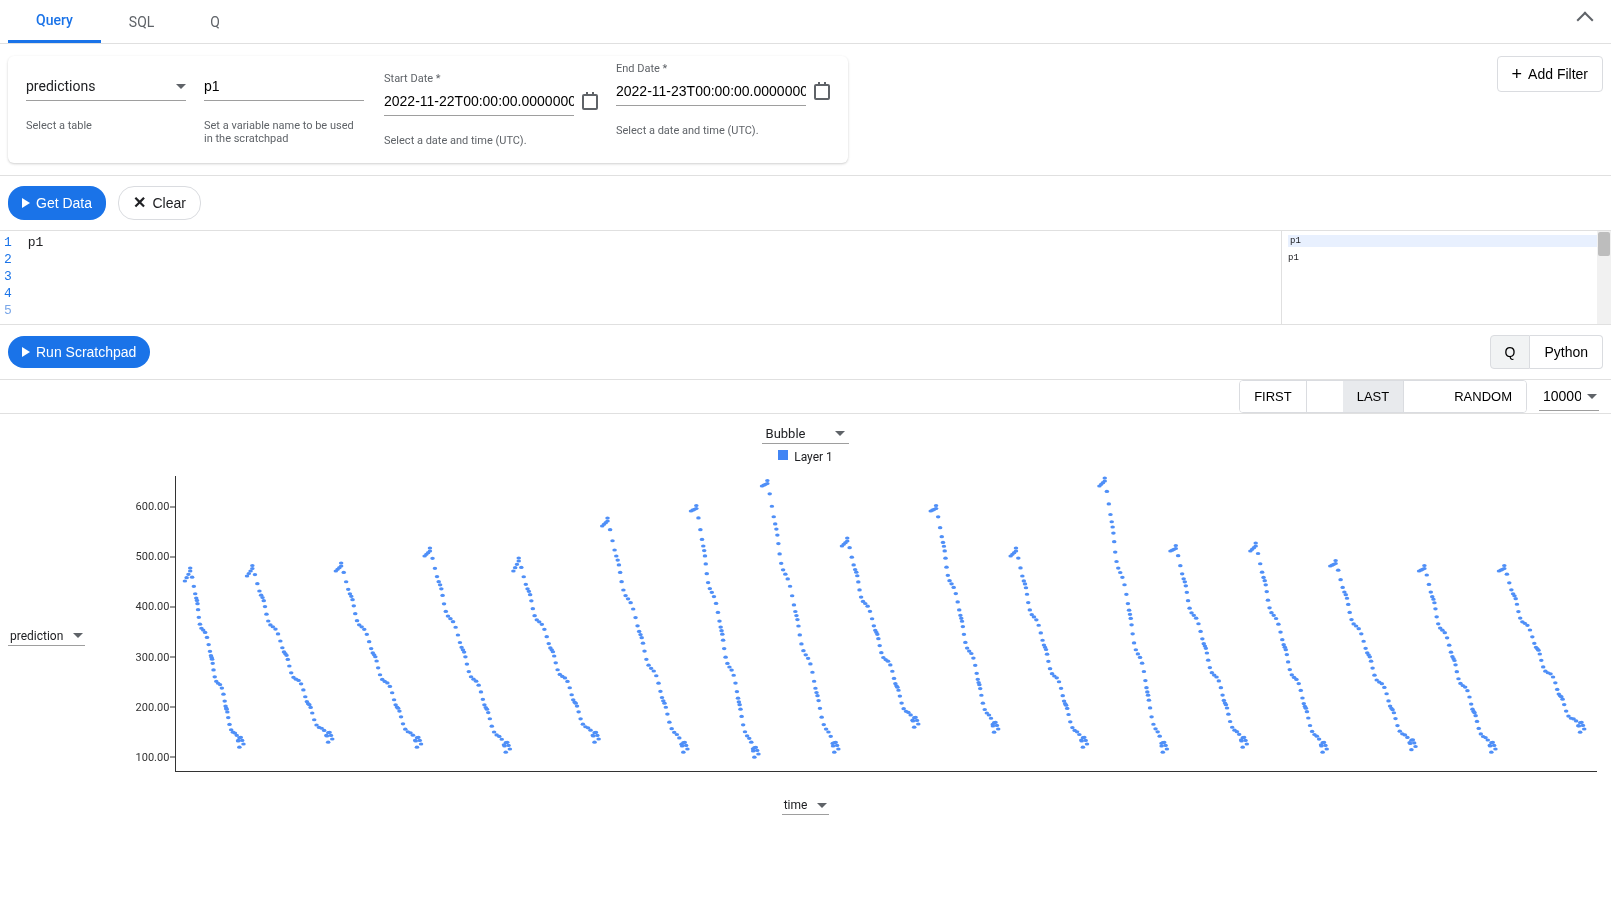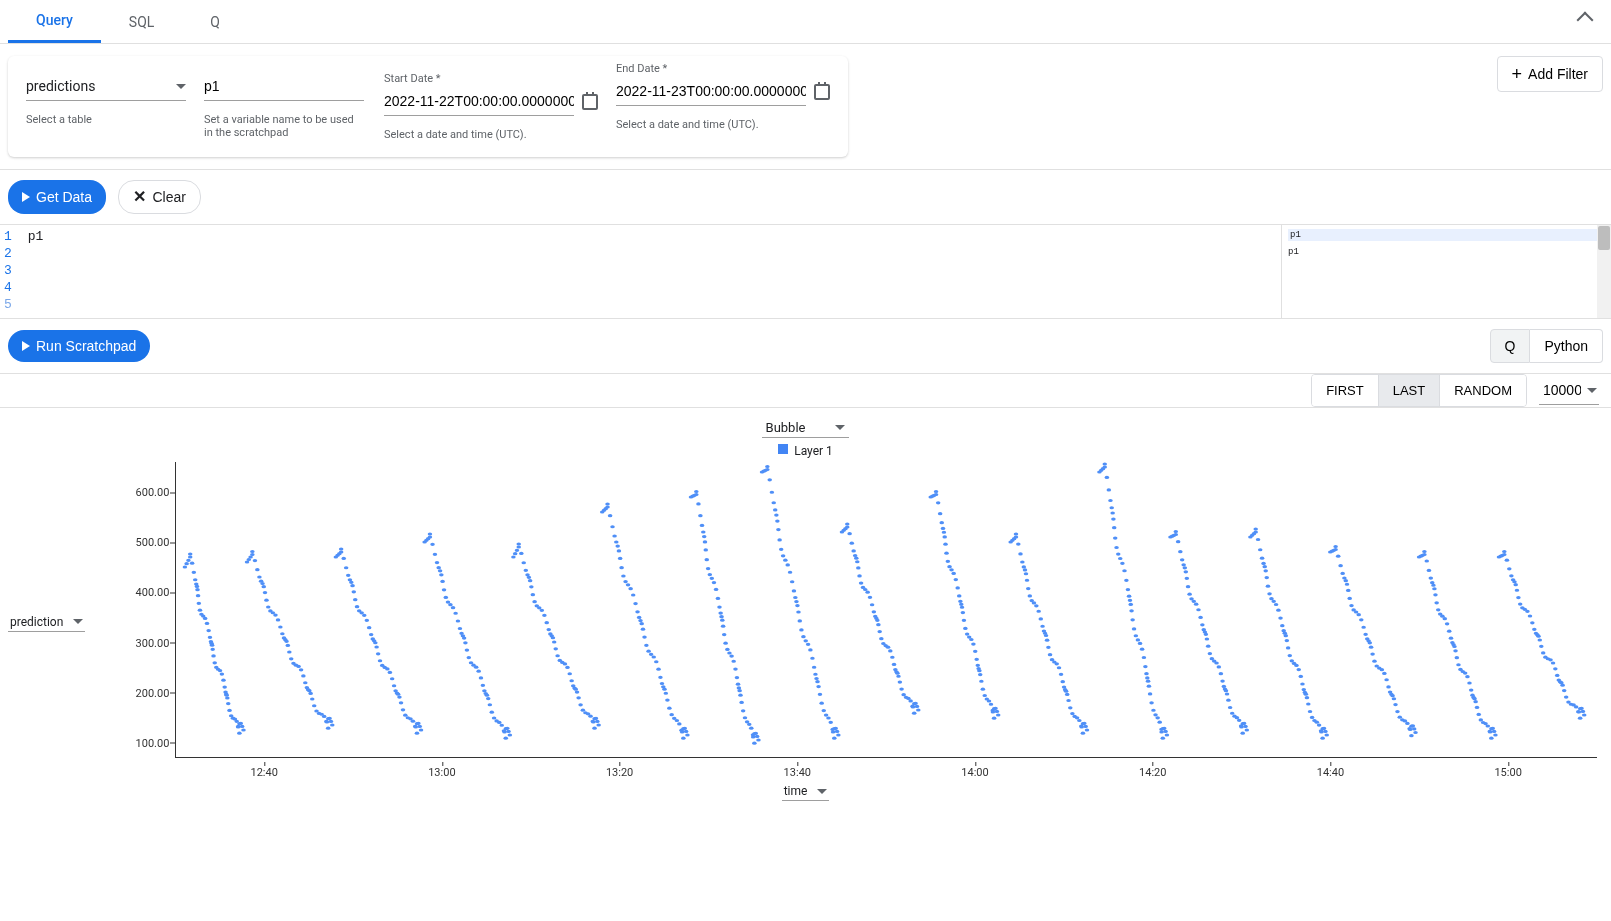--- a/index.html
+++ b/index.html
@@ -11,21 +11,21 @@
 .chev-up { width: 12px; height: 12px; border-left: 2px solid #5f6368; border-top: 2px solid #5f6368; transform: rotate(45deg); display: inline-block; }
 
 .query-panel { padding: 12px 8px; display: flex; align-items: flex-start; gap: 24px; border-bottom: 1px solid #e0e0e0; position: relative; }
 .card { background: #fff; border-radius: 6px; box-shadow: 0 1px 3px rgba(0,0,0,0.12), 0 1px 2px rgba(0,0,0,0.08); padding: 16px 18px; display: flex; gap: 20px; }
 .col { display: flex; flex-direction: row; gap: 18px; }
 .field { display: flex; flex-direction: column; }
 .field-label-sm { font-size: 11px; color: #5f6368; margin-bottom: 2px; }
 .input-line { border: none; border-bottom: 1px solid #9e9e9e; padding: 6px 0; font-size: 14px; background: transparent; width: 160px; outline: none; }
 .select-line { display: flex; align-items: center; justify-content: space-between; border-bottom: 1px solid #9e9e9e; padding: 6px 0; font-size: 14px; width: 160px; cursor: pointer; }
 .dd-arrow { width: 0; height: 0; border-left: 5px solid transparent; border-right: 5px solid transparent; border-top: 5px solid #5f6368; }
-.helper { font-size: 11px; color: #5f6368; margin-top: 12px; max-width: 160px; }
+.helper { font-size: 11px; color: #5f6368; margin-top: 18px; max-width: 160px; }
 .date-row { display: flex; align-items: center; gap: 8px; }
 .date-input { border: none; border-bottom: 1px solid #9e9e9e; padding: 6px 0; font-size: 14px; background: transparent; width: 190px; outline: none; }
 .cal-icon { width: 16px; height: 16px; border: 2px solid #5f6368; border-radius: 2px; position: relative; cursor: pointer; }
 .cal-icon::before { content: ""; position: absolute; top: -4px; left: 2px; width: 2px; height: 4px; background: #5f6368; }
 .cal-icon::after { content: ""; position: absolute; top: -4px; right: 2px; width: 2px; height: 4px; background: #5f6368; }
 
 .add-filter { margin-left: auto; align-self: flex-start; border: 1px solid #dadce0; border-radius: 4px; padding: 8px 14px; display: flex; align-items: center; gap: 6px; cursor: pointer; font-size: 14px; background: #fff; }
 
 .action-row { display: flex; gap: 12px; padding: 10px 8px; border-bottom: 1px solid #e0e0e0; }
 .btn { border-radius: 16px; padding: 8px 14px; font-size: 14px; cursor: pointer; display: flex; align-items: center; gap: 6px; border: none; }
@@ -51,30 +51,30 @@
 .lang-btn { border: 1px solid #dadce0; padding: 8px 14px; font-size: 14px; cursor: pointer; background: #fff; }
 .lang-btn:first-child { border-radius: 4px 0 0 4px; }
 .lang-btn:last-child { border-radius: 0 4px 4px 0; border-left: none; }
 .lang-btn.active { background: #f1f3f4; }
 
 .result-tabs-row { display: flex; align-items: center; border-bottom: 1px solid #e0e0e0; padding: 0 12px; }
 .result-tabs { display: flex; gap: 48px; margin-left: 28px; }
 .rtab { padding: 14px 8px; font-size: 13px; color: #5f6368; cursor: pointer; letter-spacing: 0.5px; }
 .rtab.active { color: #1a73e8; border-bottom: 3px solid #1a73e8; font-weight: 500; }
 .sample-group { margin-left: auto; display: flex; align-items: center; gap: 12px; }
-.seg { display: flex; border: 1px solid #dadce0; border-radius: 4px; overflow: hidden; }
+.seg { display: flex; border: 1px solid #dadce0; border-radius: 4px; overflow: hidden; gap: 36px; }
 .seg-btn { padding: 8px 14px; font-size: 13px; cursor: pointer; border: none; background: #fff; border-right: 1px solid #dadce0; }
 .seg-btn:last-child { border-right: none; }
 .seg-btn.active { background: #e8eaed; }
 .count-input { border: none; border-bottom: 1px solid #9e9e9e; padding: 6px 18px 6px 4px; font-size: 14px; width: 60px; text-align: left; }
 .count-wrap { position: relative; }
 .count-wrap .dd-arrow { position: absolute; right: 2px; top: 12px; }
 
 .chart-area { padding: 10px 8px 20px 8px; }
-.chart-header { display: flex; flex-direction: column; align-items: center; gap: 6px; margin-bottom: 4px; }
+.chart-header { display: flex; flex-direction: column; align-items: center; gap: 6px; margin-bottom: 12px; }
 .chart-type-sel { display: flex; align-items: center; gap: 30px; border-bottom: 1px solid #9e9e9e; padding: 2px 4px; font-size: 13px; cursor: pointer; }
 .legend { display: flex; align-items: flex-start; gap: 6px; font-size: 12px; }
 .legend-sw { width: 10px; height: 10px; background: #4285f4; }
 
 .chart-body { display: flex; align-items: stretch; }
 .yaxis-label { display: flex; align-items: center; }
 .yaxis-sel { display: flex; align-items: center; gap: 10px; border-bottom: 1px solid #9e9e9e; padding: 2px 2px; font-size: 12px; cursor: pointer; }
 .plot-wrap { position: relative; flex: 1; height: 320px; }
 .yticks { position: absolute; left: 46px; top: 0; bottom: 24px; width: 44px; }
 .ytick { position: absolute; right: 6px; font-size: 11px; color: #333; transform: translateY(-50%); }
@@ -1057,30 +1057,20 @@
             <circle cx="985.5389807504594" cy="245.72791591229583" r="1.6"></circle>
             <circle cx="987.0818522686661" cy="250.52809728714857" r="1.6"></circle>
             <circle cx="988.366676126698" cy="256.9973157887642" r="1.6"></circle>
             <circle cx="987.5" cy="250.84745762711864" r="1.6"></circle>
             <circle cx="988.4374999999999" cy="247.47016391182188" r="1.6"></circle>
             <circle cx="989.3749999999997" cy="247.197938463181" r="1.6"></circle>
             <circle cx="990.3125000000002" cy="250.28106410324446" r="1.6"></circle>
             <circle cx="991.2500000000002" cy="253.8849293371003" r="1.6"></circle>
           </svg>
       </div>
-      <div class="xticks" id="xticks">
-          <div class="xtick" style="left: 6.25%;">12:40</div>
-          <div class="xtick" style="left: 18.75%;">13:00</div>
-          <div class="xtick" style="left: 31.25%;">13:20</div>
-          <div class="xtick" style="left: 43.75%;">13:40</div>
-          <div class="xtick" style="left: 56.25%;">14:00</div>
-          <div class="xtick" style="left: 68.75%;">14:20</div>
-          <div class="xtick" style="left: 81.25%;">14:40</div>
-          <div class="xtick" style="left: 93.75%;">15:00</div>
-        </div>
     </div>
   </div>
   <div class="xaxis-label">
     <div class="yaxis-sel">
       <span>time</span>
       <span class="dd-arrow"></span>
     </div>
   </div>
 </div>
 

